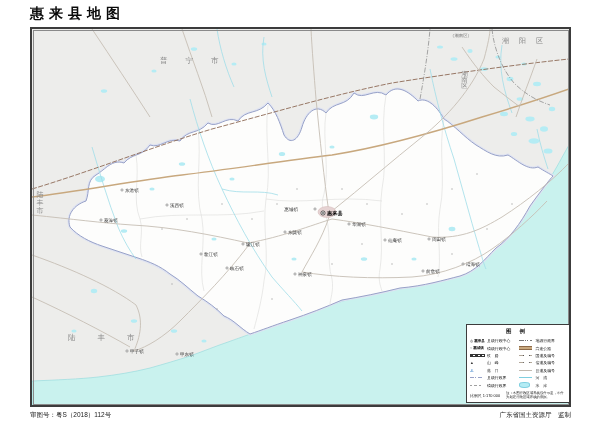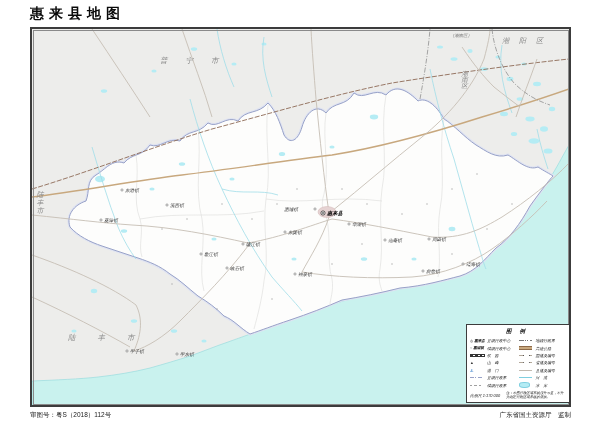--- a/index.html
+++ b/index.html
@@ -1,21 +1,21 @@
 <!DOCTYPE html>
 <html><head>
 <meta charset="utf-8">
 <style>
   html,body{margin:0;padding:0;background:#fff;}
   .page{position:relative;width:600px;height:434px;background:#ffffff;overflow:hidden;
         font-family:"Liberation Sans","DejaVu Sans",sans-serif;}
   .map-title{position:absolute;left:30px;top:5px;font-size:14px;font-weight:bold;
              letter-spacing:5px;color:#0a0a0a;}
   .map-frame{position:absolute;left:30px;top:27px;width:541px;height:380px;
-             border:2px solid #3c3c3c;box-sizing:border-box;background:#ededeb;font-style:italic;}
+             border:2px solid #3c3c3c;box-sizing:border-box;background:#ededeb;}
   .map-frame::after{content:"";position:absolute;inset:0.5px;border:0.5px solid #8a8a8a;pointer-events:none;}
   .map-inner{position:absolute;inset:0;overflow:hidden;}
   svg{display:block;}
   
   .legend{position:absolute;left:434px;top:295px;width:105px;background:#ffffff;
           border:1px solid #3c3c3c;padding:2px 3px 2px 3px;box-sizing:border-box;z-index:5;}
   .legend-title{text-align:center;font-size:5.5px;font-weight:bold;letter-spacing:8px;
                 color:#111;margin:1px 0 2px 2px;}
   .legend-cols{display:flex;}
   .lcol{flex:1;min-width:0;}

